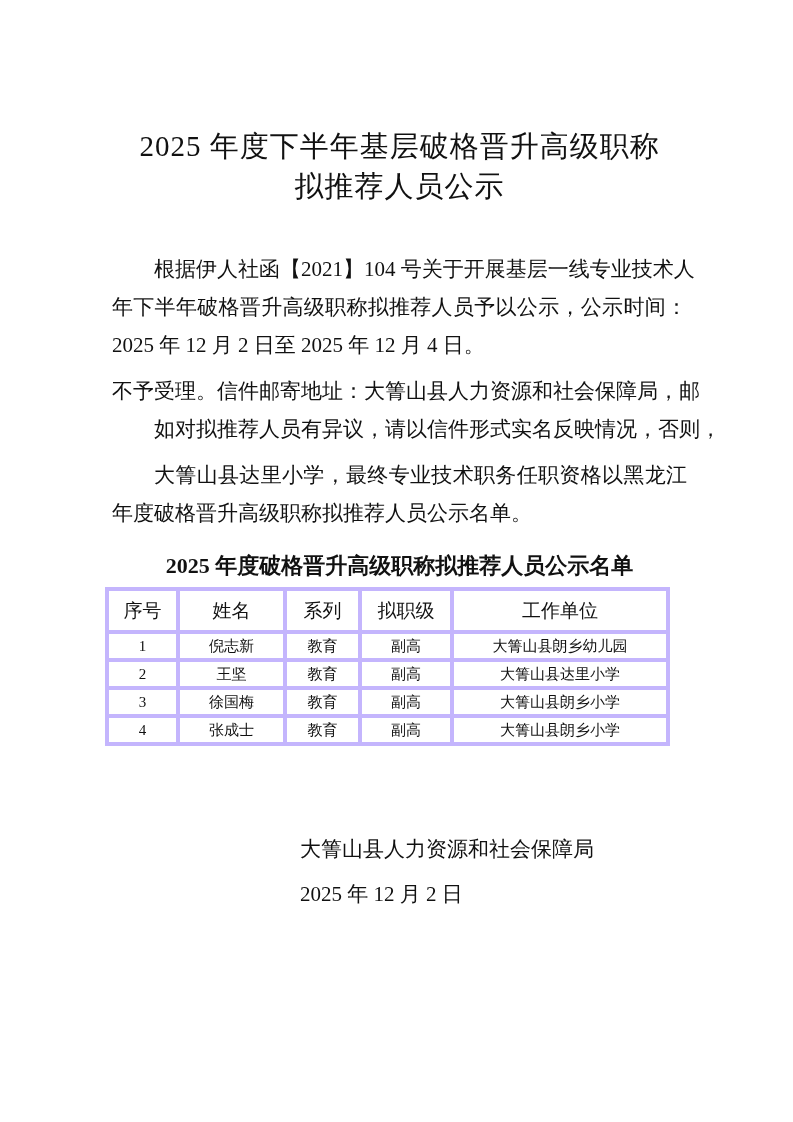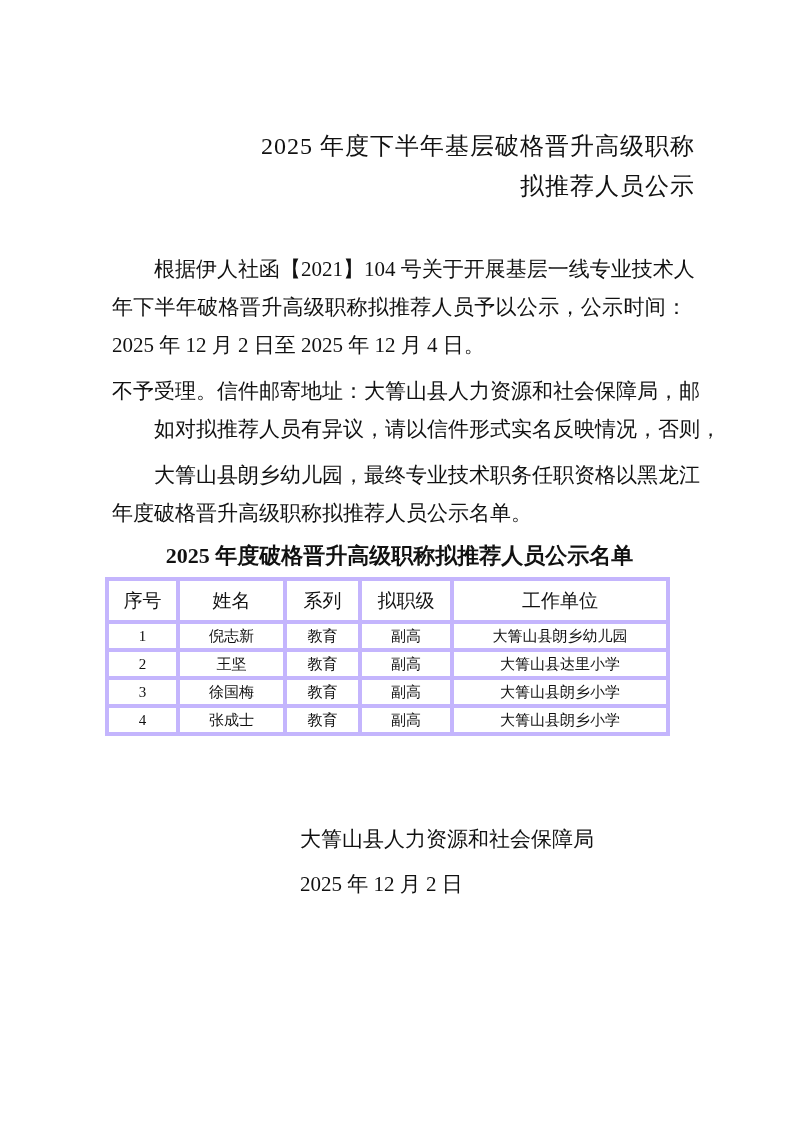--- a/index.html
+++ b/index.html
@@ -8,39 +8,39 @@
     width: 793px;
     height: 1122px;
     background: #ffffff;
     color: #111111;
     font-family: "Liberation Serif", "DejaVu Serif", serif;
     box-sizing: border-box;
     padding: 126px 98px 0 104px;
     overflow: hidden;
   }
   .doc-title {
-    text-align: right;
-    font-size: 24px;
+    text-align: center;
+    font-size: 29px;
     line-height: 40px;
     letter-spacing: 1px;
     white-space: nowrap;
   }
   .body-text { margin-top: 44px; }
   .para { margin: 8px; }
   .line {
     font-size: 21px;
     line-height: 38px;
     text-align: justify;
     text-align-last: justify;
     white-space: nowrap;
   }
   .line.first { text-indent: 2em; }
   .line.last { text-align-last: left; white-space: normal; }
   .table-title {
-    margin-top: 8px;
+    margin-top: 18px;
     font-size: 22px;
     font-weight: 700;
     line-height: 31px;
     text-align: center;
   }
   table.roster {
     border-collapse: collapse;
     margin-top: 6px;
     margin-left: 1px;
     width: 561px;
@@ -79,21 +79,21 @@
     <div class="para">
       <div class="line first">根据伊人社函【2021】104 号关于开展基层一线专业技术人</div>
       <div class="line">年下半年破格晋升高级职称拟推荐人员予以公示，公示时间：</div>
       <div class="line last">2025 年 12 月 2 日至 2025 年 12 月 4 日。</div>
     </div>
     <div class="para">
       <div class="line">不予受理。信件邮寄地址：大箐山县人力资源和社会保障局，邮</div>
       <div class="line first">如对拟推荐人员有异议，请以信件形式实名反映情况，否则，</div>
     </div>
     <div class="para">
-      <div class="line first">大箐山县朗乡幼儿园，最终专业技术职务任职资格以黑龙江</div>
+      <div class="line first">大箐山县达里小学，最终专业技术职务任职资格以黑龙江</div>
       <div class="line last">年度破格晋升高级职称拟推荐人员公示名单。</div>
     </div>
   </div>
 
   <div class="table-title">2025 年度破格晋升高级职称拟推荐人员公示名单</div>
 
   <table class="roster">
     <colgroup>
       <col style="width:71px">
       <col style="width:107px">

